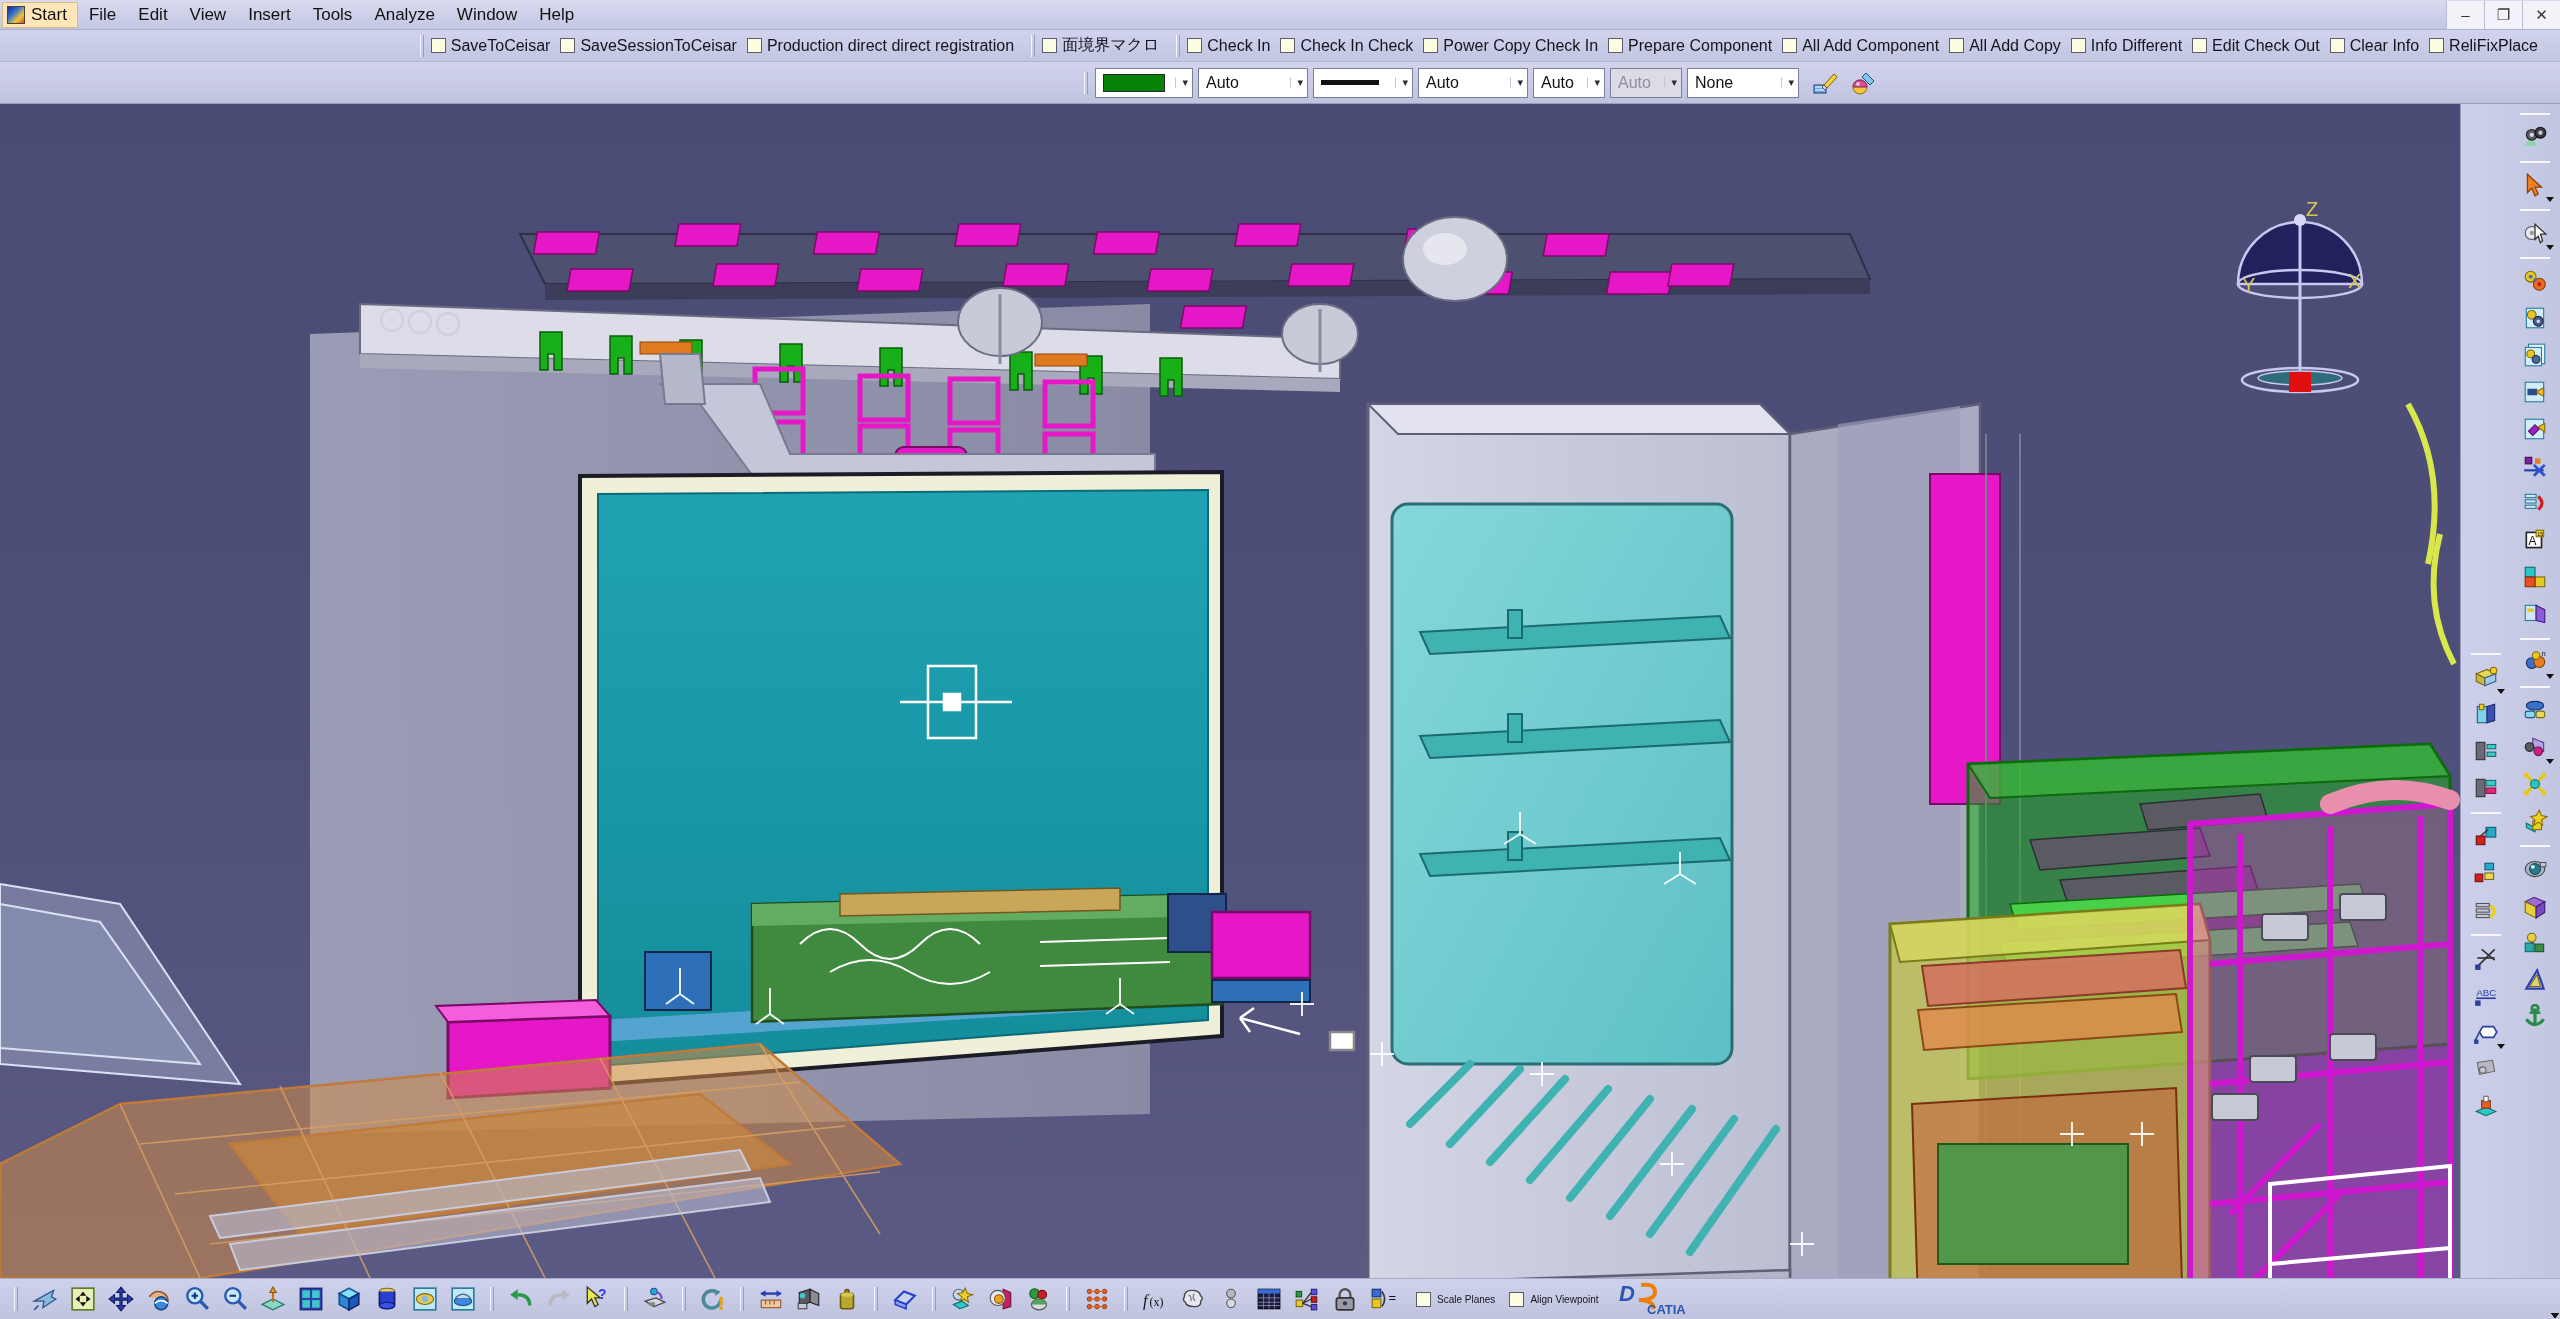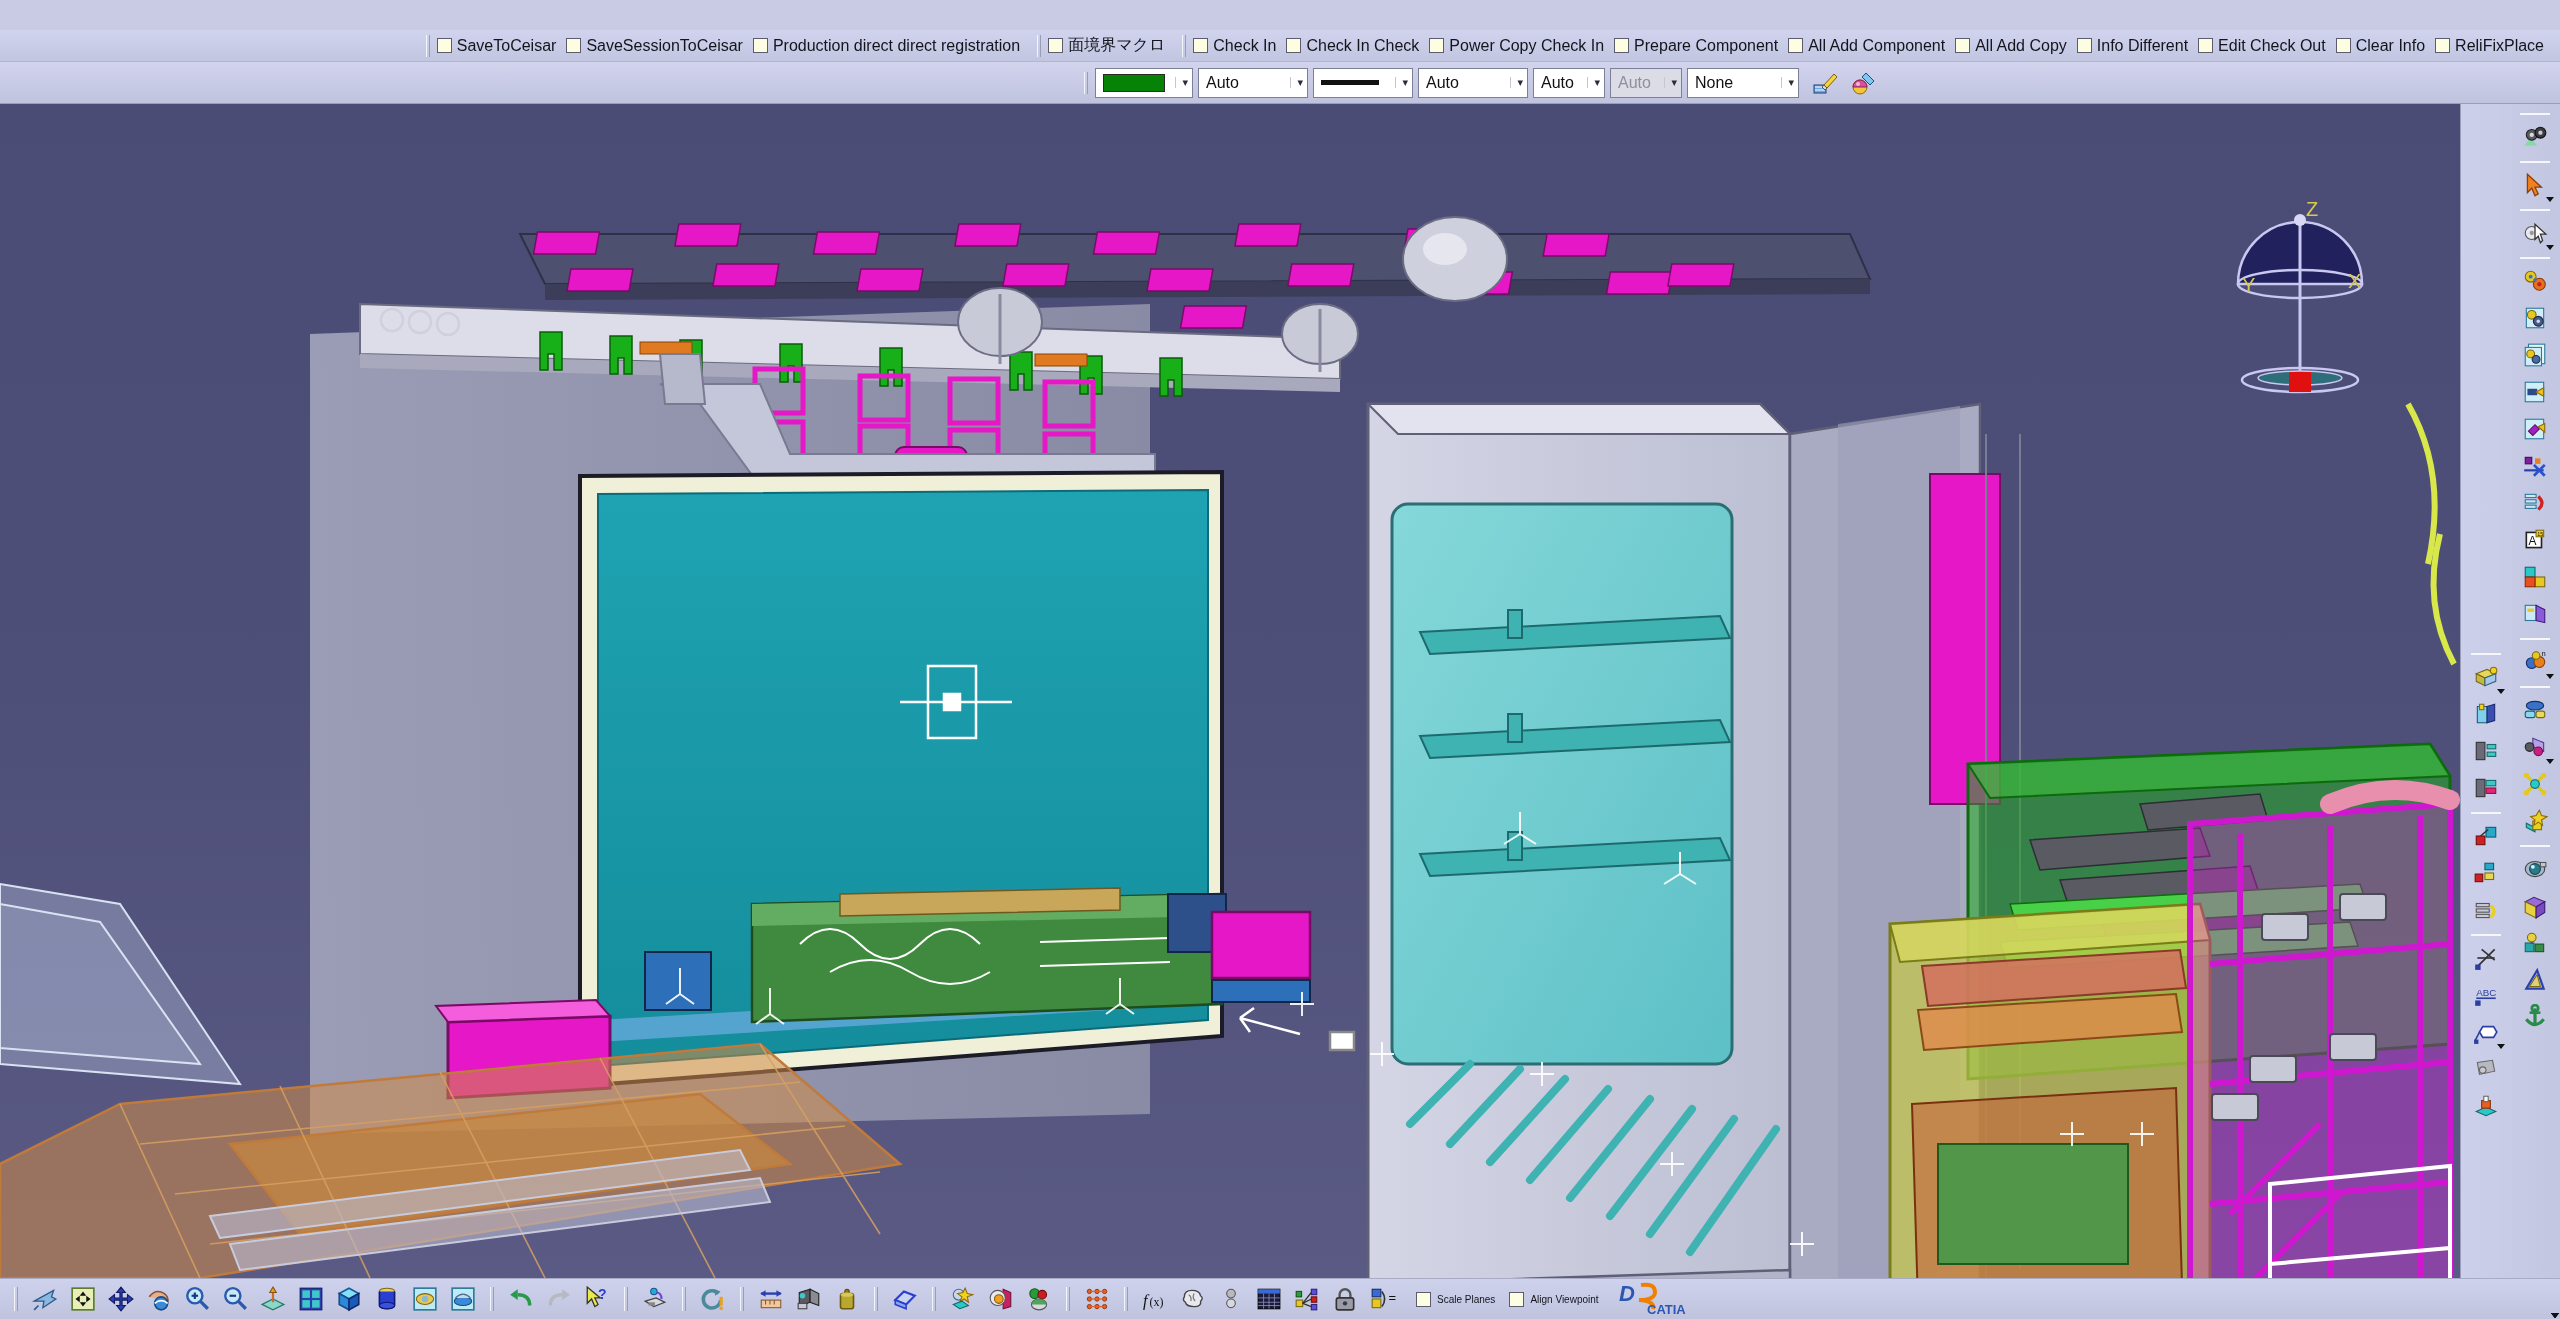--- a/index.html
+++ b/index.html
@@ -40,21 +40,21 @@
     width: 38px; display: flex; align-items: center; justify-content: center;
     background: #f2f2f8; border-left: 1px solid #b9bcd6;
     font-size: 15px; color: #333;
   }
 
   
   .cbbar {
     position: absolute; top: 30px; left: 0; width: 2560px; height: 32px;
     background: linear-gradient(#d2d4ee, #c2c5e0);
     display: flex; align-items: center; justify-content: flex-end;
-    padding-right: 6px; border-bottom: 1px solid #b3b6d2;
+    padding-right: 12px; border-bottom: 1px solid #b3b6d2;
   }
   .tb-grip {
     width: 4px; height: 22px; margin: 0 7px;
     border-left: 1px solid #f4f4fb; border-right: 1px solid #9a9db8;
   }
   .cbitem { display: flex; align-items: center; gap: 5px; margin-right: 10px; }
   .cbox {
     width: 15px; height: 15px; background: #fdfde2;
     border: 1px solid #5c5c6e; flex: none;
   }
@@ -130,20 +130,39 @@
     position: absolute; right: 1px; bottom: 1px;
     width: 0; height: 0; border-left: 4px solid transparent;
     border-right: 4px solid transparent; border-top: 5px solid #111;
   }
 </style>
 </head>
 <body>
 
 <div id="app">
 
+  <div class="menubar">
+    <div class="start-btn">
+      <div class="start-logo"></div>
+      <span class="menu-label">Start</span>
+    </div>
+    <div class="menu-item">File</div>
+    <div class="menu-item">Edit</div>
+    <div class="menu-item">View</div>
+    <div class="menu-item">Insert</div>
+    <div class="menu-item">Tools</div>
+    <div class="menu-item">Analyze</div>
+    <div class="menu-item">Window</div>
+    <div class="menu-item">Help</div>
+    <div class="win-ctrls">
+      <div class="win-btn">–</div>
+      <div class="win-btn">❐</div>
+      <div class="win-btn">✕</div>
+    </div>
+  </div>
 
   <div class="cbbar">
     <div class="tb-grip"></div>
     <div class="cbitem">
       <span class="cbox"></span>
       <span class="cblabel">SaveToCeisar</span>
     </div>
     <div class="cbitem">
       <span class="cbox"></span>
       <span class="cblabel">SaveSessionToCeisar</span>

